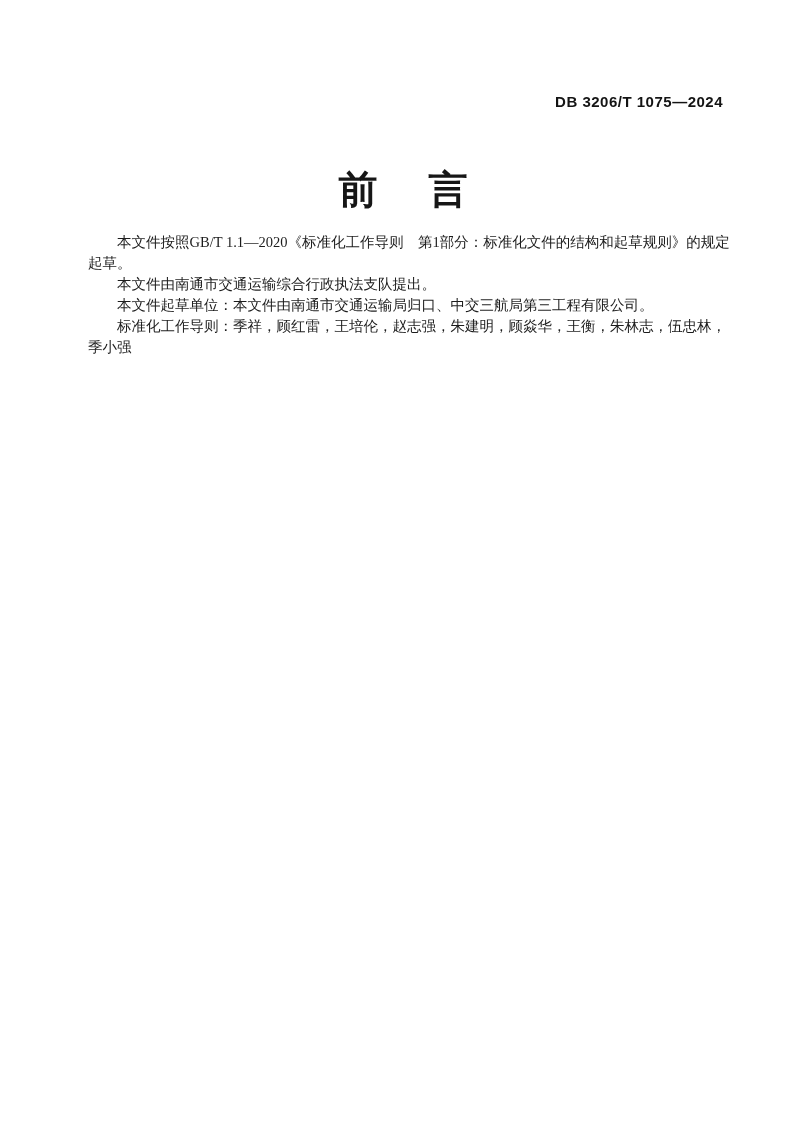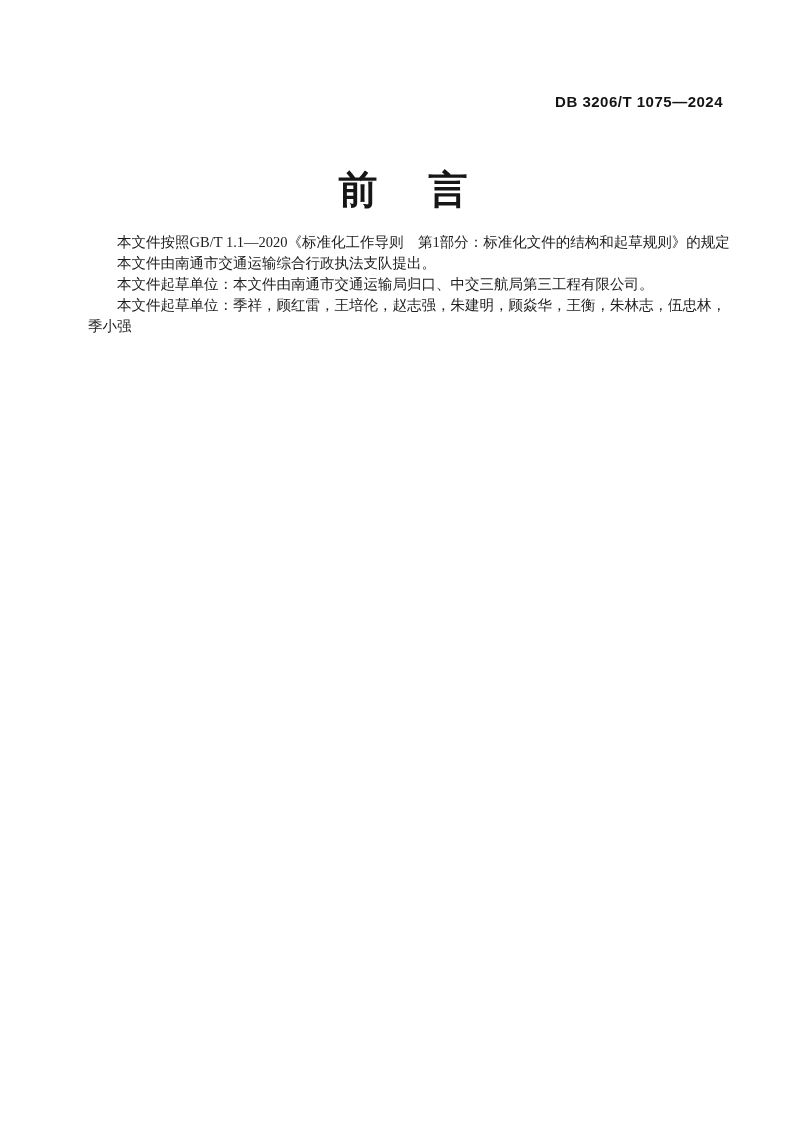--- a/index.html
+++ b/index.html
@@ -70,21 +70,22 @@
 <body>
 
 <div class="page">
 
   <div class="header-code">DB 3206/T 1075—2024</div>
 
   <div class="doc-title">前　言</div>
 
   <div class="foreword">
     <div class="body-line indent">本文件按照GB/T 1.1—2020《标准化工作导则　第1部分：标准化文件的结构和起草规则》的规定</div>
+    <div class="body-line">起草。</div>
     <div class="body-line indent">本文件由南通市交通运输综合行政执法支队提出。</div>
     <div class="body-line indent">本文件起草单位：本文件由南通市交通运输局归口、中交三航局第三工程有限公司。</div>
-    <div class="body-line indent">本文件起草单位：季祥，顾红雷，王培伦，赵志强，朱建明，顾焱华，王衡，朱林志，伍忠林，</div>
+    <div class="body-line indent">标准化工作导则：季祥，顾红雷，王培伦，赵志强，朱建明，顾焱华，王衡，朱林志，伍忠林，</div>
     <div class="body-line">季小强</div>
   </div>
 
   <div class="page-num">II</div>
 
 </div>
 
 </body></html>

